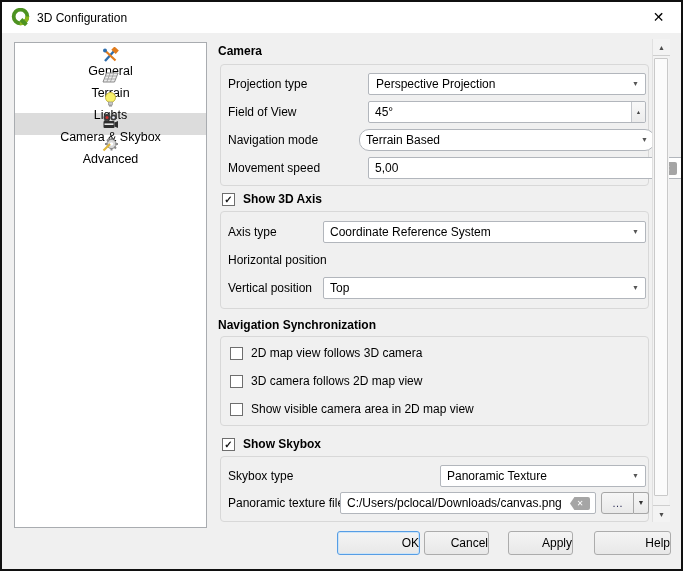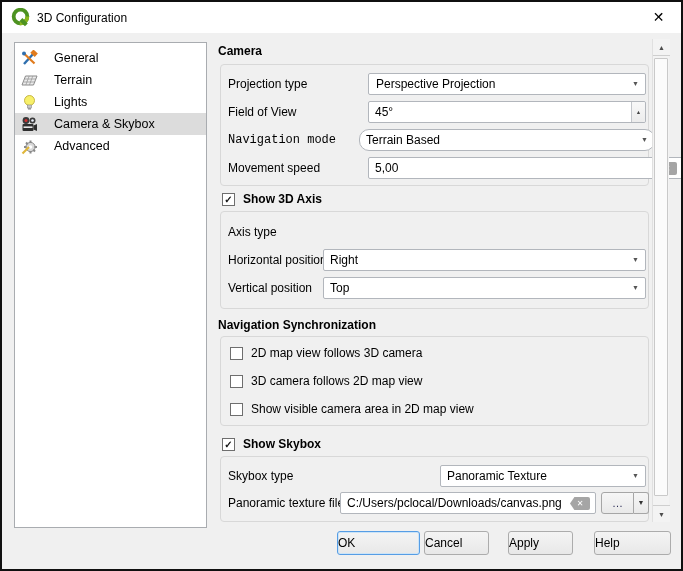--- a/index.html
+++ b/index.html
@@ -15,22 +15,22 @@
     display:flex;align-items:center;padding-left:9px;}
   .titlebar .logo{width:19px;height:19px;display:inline-block;}
   .titlebar .title{margin-left:7px;font-size:12px;}
   .close-btn{position:absolute;right:0;top:0;width:45px;height:30px;display:flex;
     align-items:center;justify-content:center;font-size:14px;color:#000;cursor:default;}
   
   .content{position:absolute;top:31px;left:0;right:0;bottom:0;background:#f0f0f0;}
   
   .sidebar{position:absolute;left:12px;top:9px;width:193px;height:486px;
     background:#fff;border:1px solid #a9acb0;padding-top:4px;}
-  .side-item{height:22px;display:flex;align-items:center;gap:16px;padding:0 6px;
-    font-size:12.5px;white-space:nowrap;}
+  .side-item{height:22px;display:flex;align-items:center;gap:0;padding:0 6px;
+    font-size:12.5px;white-space:nowrap;flex-direction:column;}
   .side-item.selected{background:#dcdcdc;}
   .side-item svg{width:17px;height:17px;flex:0 0 17px;}
   
   .panel{position:absolute;left:213px;top:7px;width:437px;height:484px;}
   .sec-header{position:absolute;left:3px;font-weight:bold;font-size:12px;}
   .groupbox{position:absolute;left:5px;width:429px;border:1px solid #d8d8d8;border-radius:4px;}
   .row-label{position:absolute;font-size:12px;line-height:22px;white-space:nowrap;}
   
   .combo,.spinfield,.textfield{position:absolute;height:22px;background:#fff;
     border:1px solid #b2b6bc;border-radius:2px;font-size:12px;line-height:20px;
@@ -61,21 +61,21 @@
   .scrollbar{position:absolute;left:650px;top:6px;width:17px;height:483px;background:#f3f3f3;
     border-left:1px solid #e0e0e0;}
   .scroll-btn{position:absolute;left:0;width:17px;height:17px;display:flex;align-items:center;
     justify-content:center;font-size:7px;color:#4d4d4d;background:#f3f3f3;}
   .scroll-btn.up{top:0;border-bottom:1px solid #cfcfcf;}
   .scroll-btn.down{bottom:0;border-top:1px solid #cfcfcf;}
   .scroll-thumb{position:absolute;left:1px;top:19px;width:14px;height:438px;
     background:#fbfbfb;border:1px solid #c9c9c9;border-radius:1px;}
   
   .btn{position:absolute;top:498px;height:24px;border:1px solid #acacac;border-radius:3px;
-    background:linear-gradient(#f4f4f4,#e8e8e8);font-size:12px;text-align:left;line-height:22px;}
+    background:linear-gradient(#f4f4f4,#e8e8e8);font-size:12px;text-align:right;line-height:22px;}
   .btn.default{border-color:#569de5;box-shadow:0 0 0 1px #cce4f7 inset;}
 </style>
 </head>
 <body>
 
 <div class="dialog">
 
   <div class="titlebar">
     <span class="logo">
       <svg viewBox="0 0 20 20">
@@ -158,21 +158,21 @@
 
       <div class="row-label" style="left:13px;top:61px;">Field of View</div>
       <div class="spinfield" style="left:153px;top:61px;width:278px;">
         <input class="bare" value="45°" style="">
         <span class="spinner">
           <span>▲</span>
           <span>▼</span>
         </span>
       </div>
 
-      <div class="row-label" style="left:13px;top:89px;font-family:Liberation Mono, monospace;">Navigation mode</div>
+      <div class="row-label" style="left:13px;top:89px;">Navigation mode</div>
       <div class="combo" style="left:144px;top:89px;width:296px;border-radius:10px;">
         <span>Terrain Based</span>
         <span class="arrow" style="font-size:7px;">▼</span>
       </div>
 
       <div class="row-label" style="left:13px;top:117px;">Movement speed</div>
       <div class="spinfield" style="left:153px;top:117px;width:330px;padding-right:40px;">
         <input class="bare" value="5,00" style="">
         <span class="clear-chip" style="right:20px;">✕</span>
         <span class="spinner">
@@ -183,26 +183,26 @@
 
       <div class="checkline bold" style="left:7px;top:151px;">
         <span class="checkbox">
             <span>✓</span>
           </span>
         <span class="cap">Show 3D Axis</span>
       </div>
       <div class="groupbox" style="top:171px;height:98px;"></div>
 
       <div class="row-label" style="left:13px;top:181px;">Axis type</div>
+      <div class="combo" style="left:108px;top:181px;width:323px;">
+        <span>Coordinate Reference System</span>
+        <span class="arrow" style="font-size:7px;">▼</span>
+      </div>
 
       <div class="row-label" style="left:13px;top:209px;">Horizontal position</div>
-      <div class="combo" style="left:108px;top:209px;width:323px;">
-        <span>Right</span>
-        <span class="arrow" style="font-size:7px;">▼</span>
-      </div>
 
       <div class="row-label" style="left:13px;top:237px;">Vertical position</div>
       <div class="combo" style="left:108px;top:237px;width:323px;">
         <span>Top</span>
         <span class="arrow" style="font-size:7px;">▼</span>
       </div>
 
       <div class="sec-header" style="top:278px;">Navigation Synchronization</div>
       <div class="groupbox" style="top:296px;height:90px;"></div>
 

